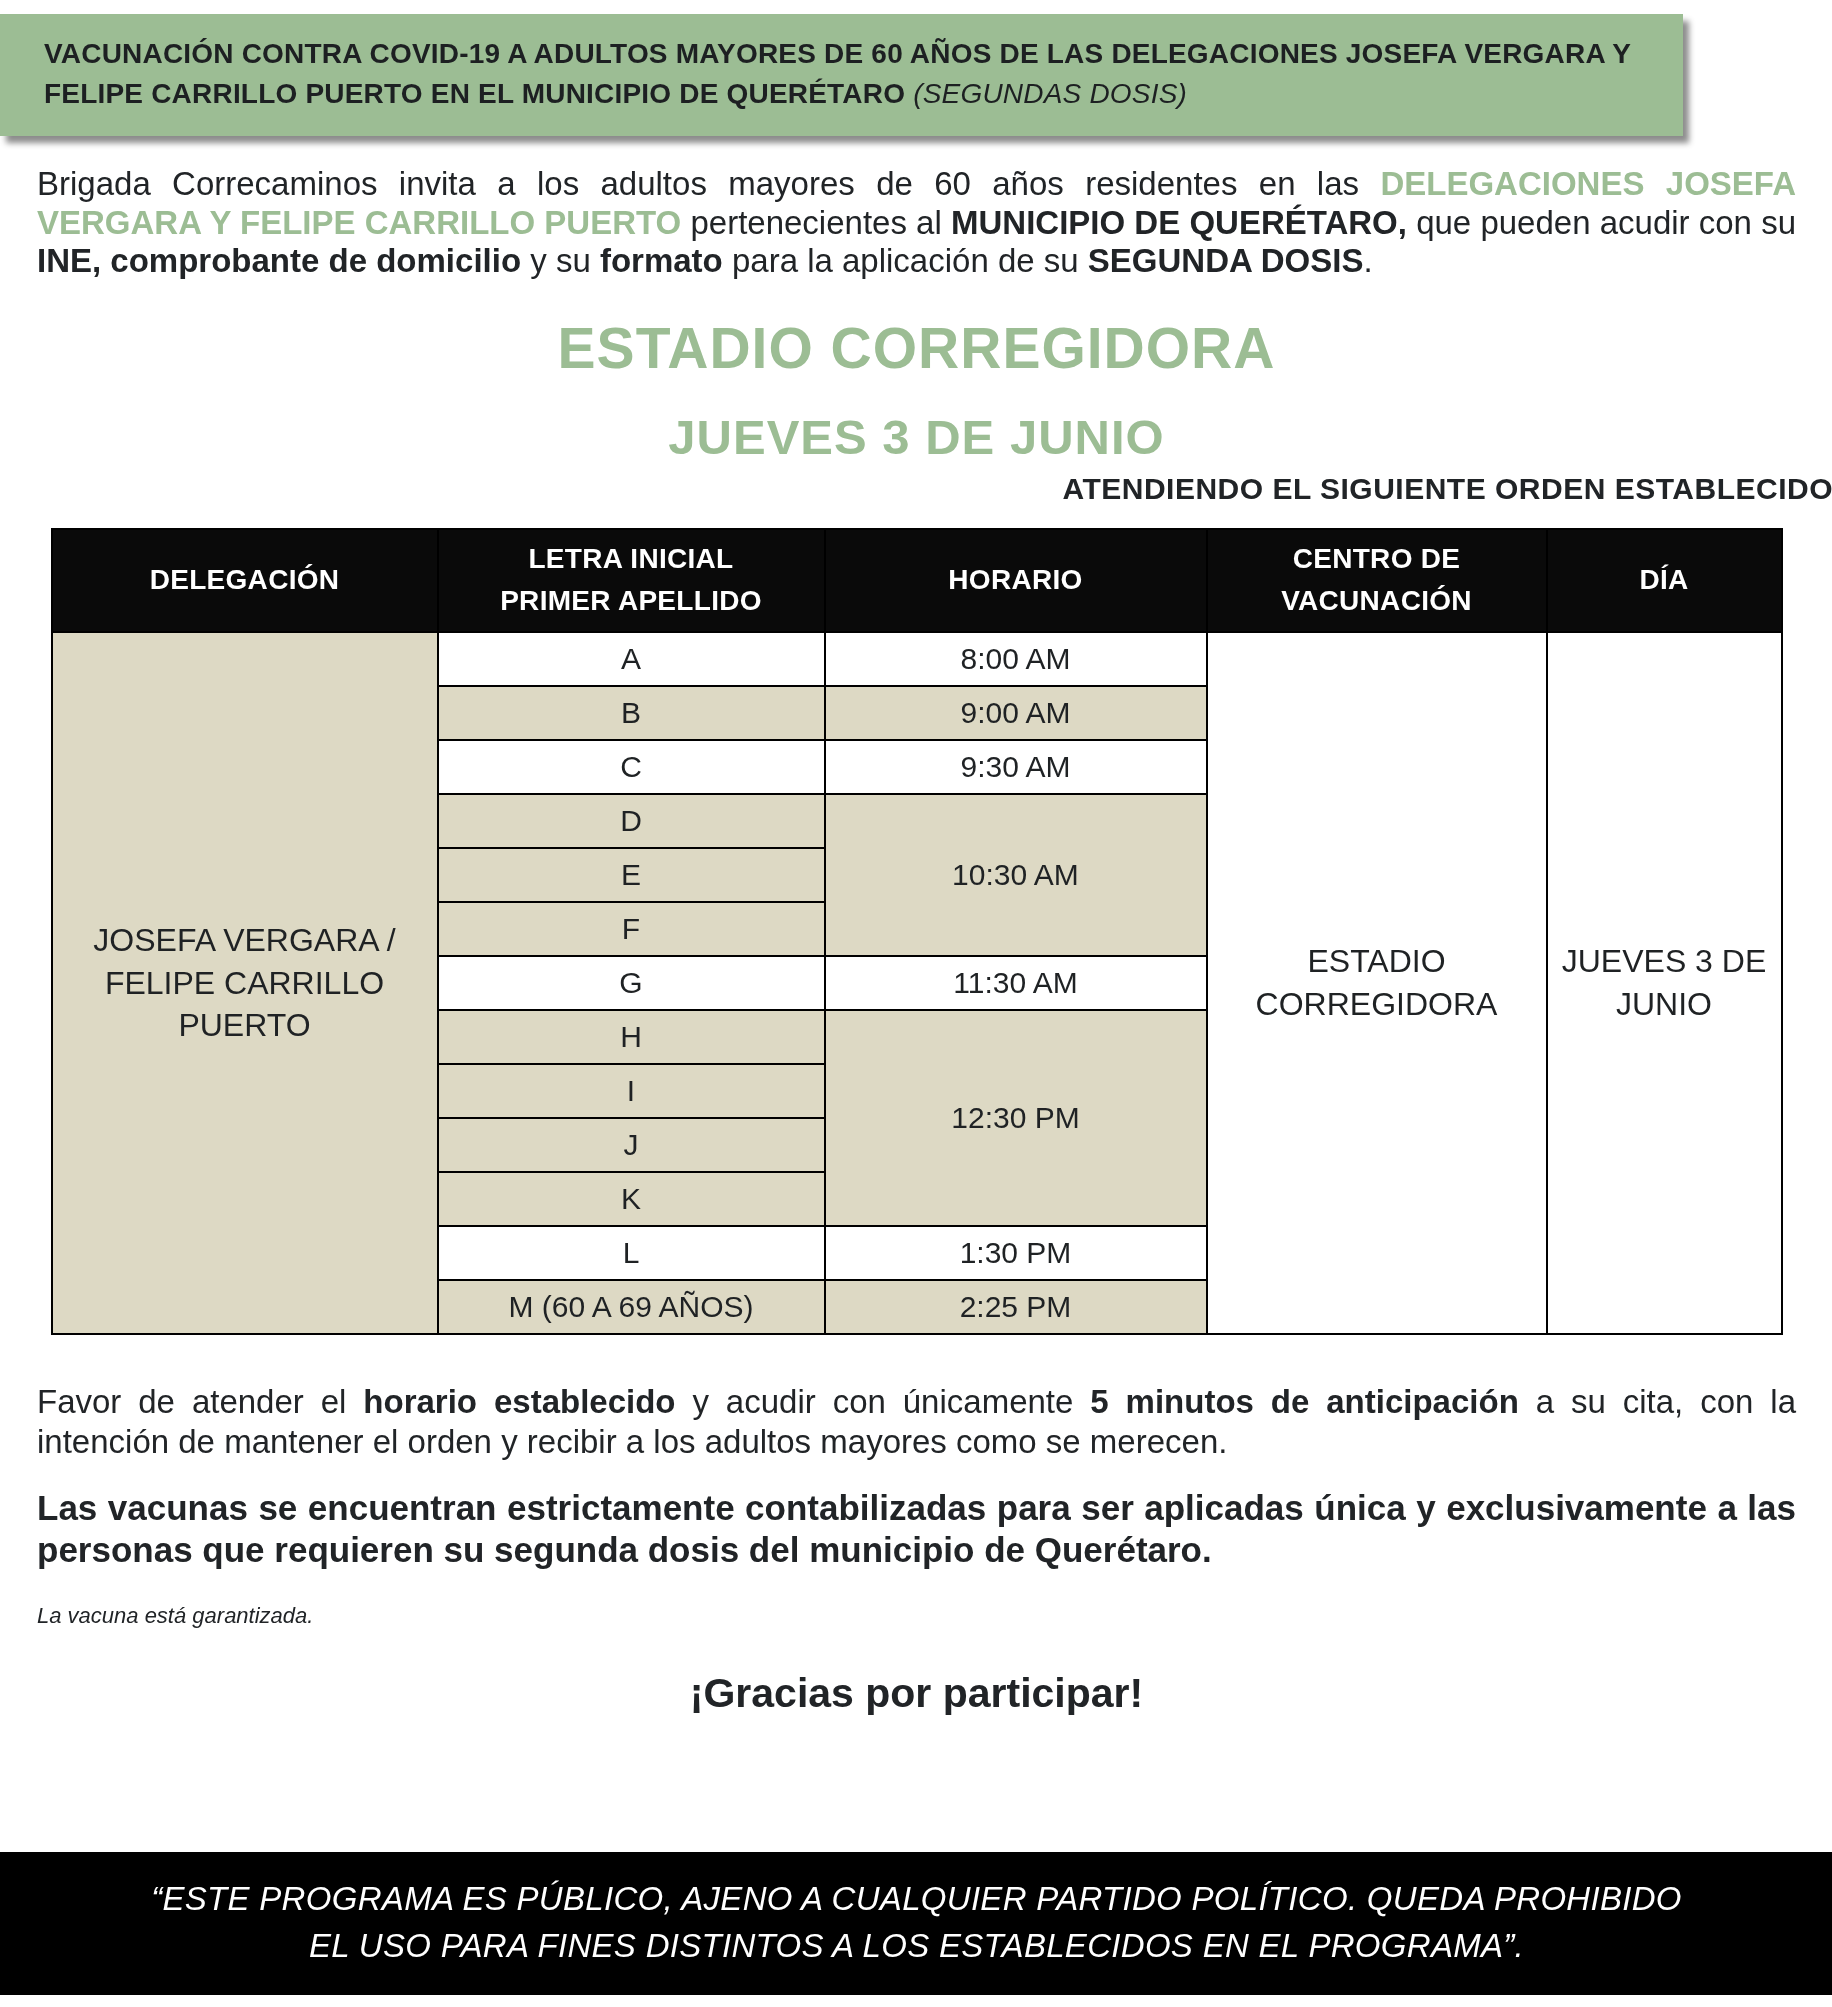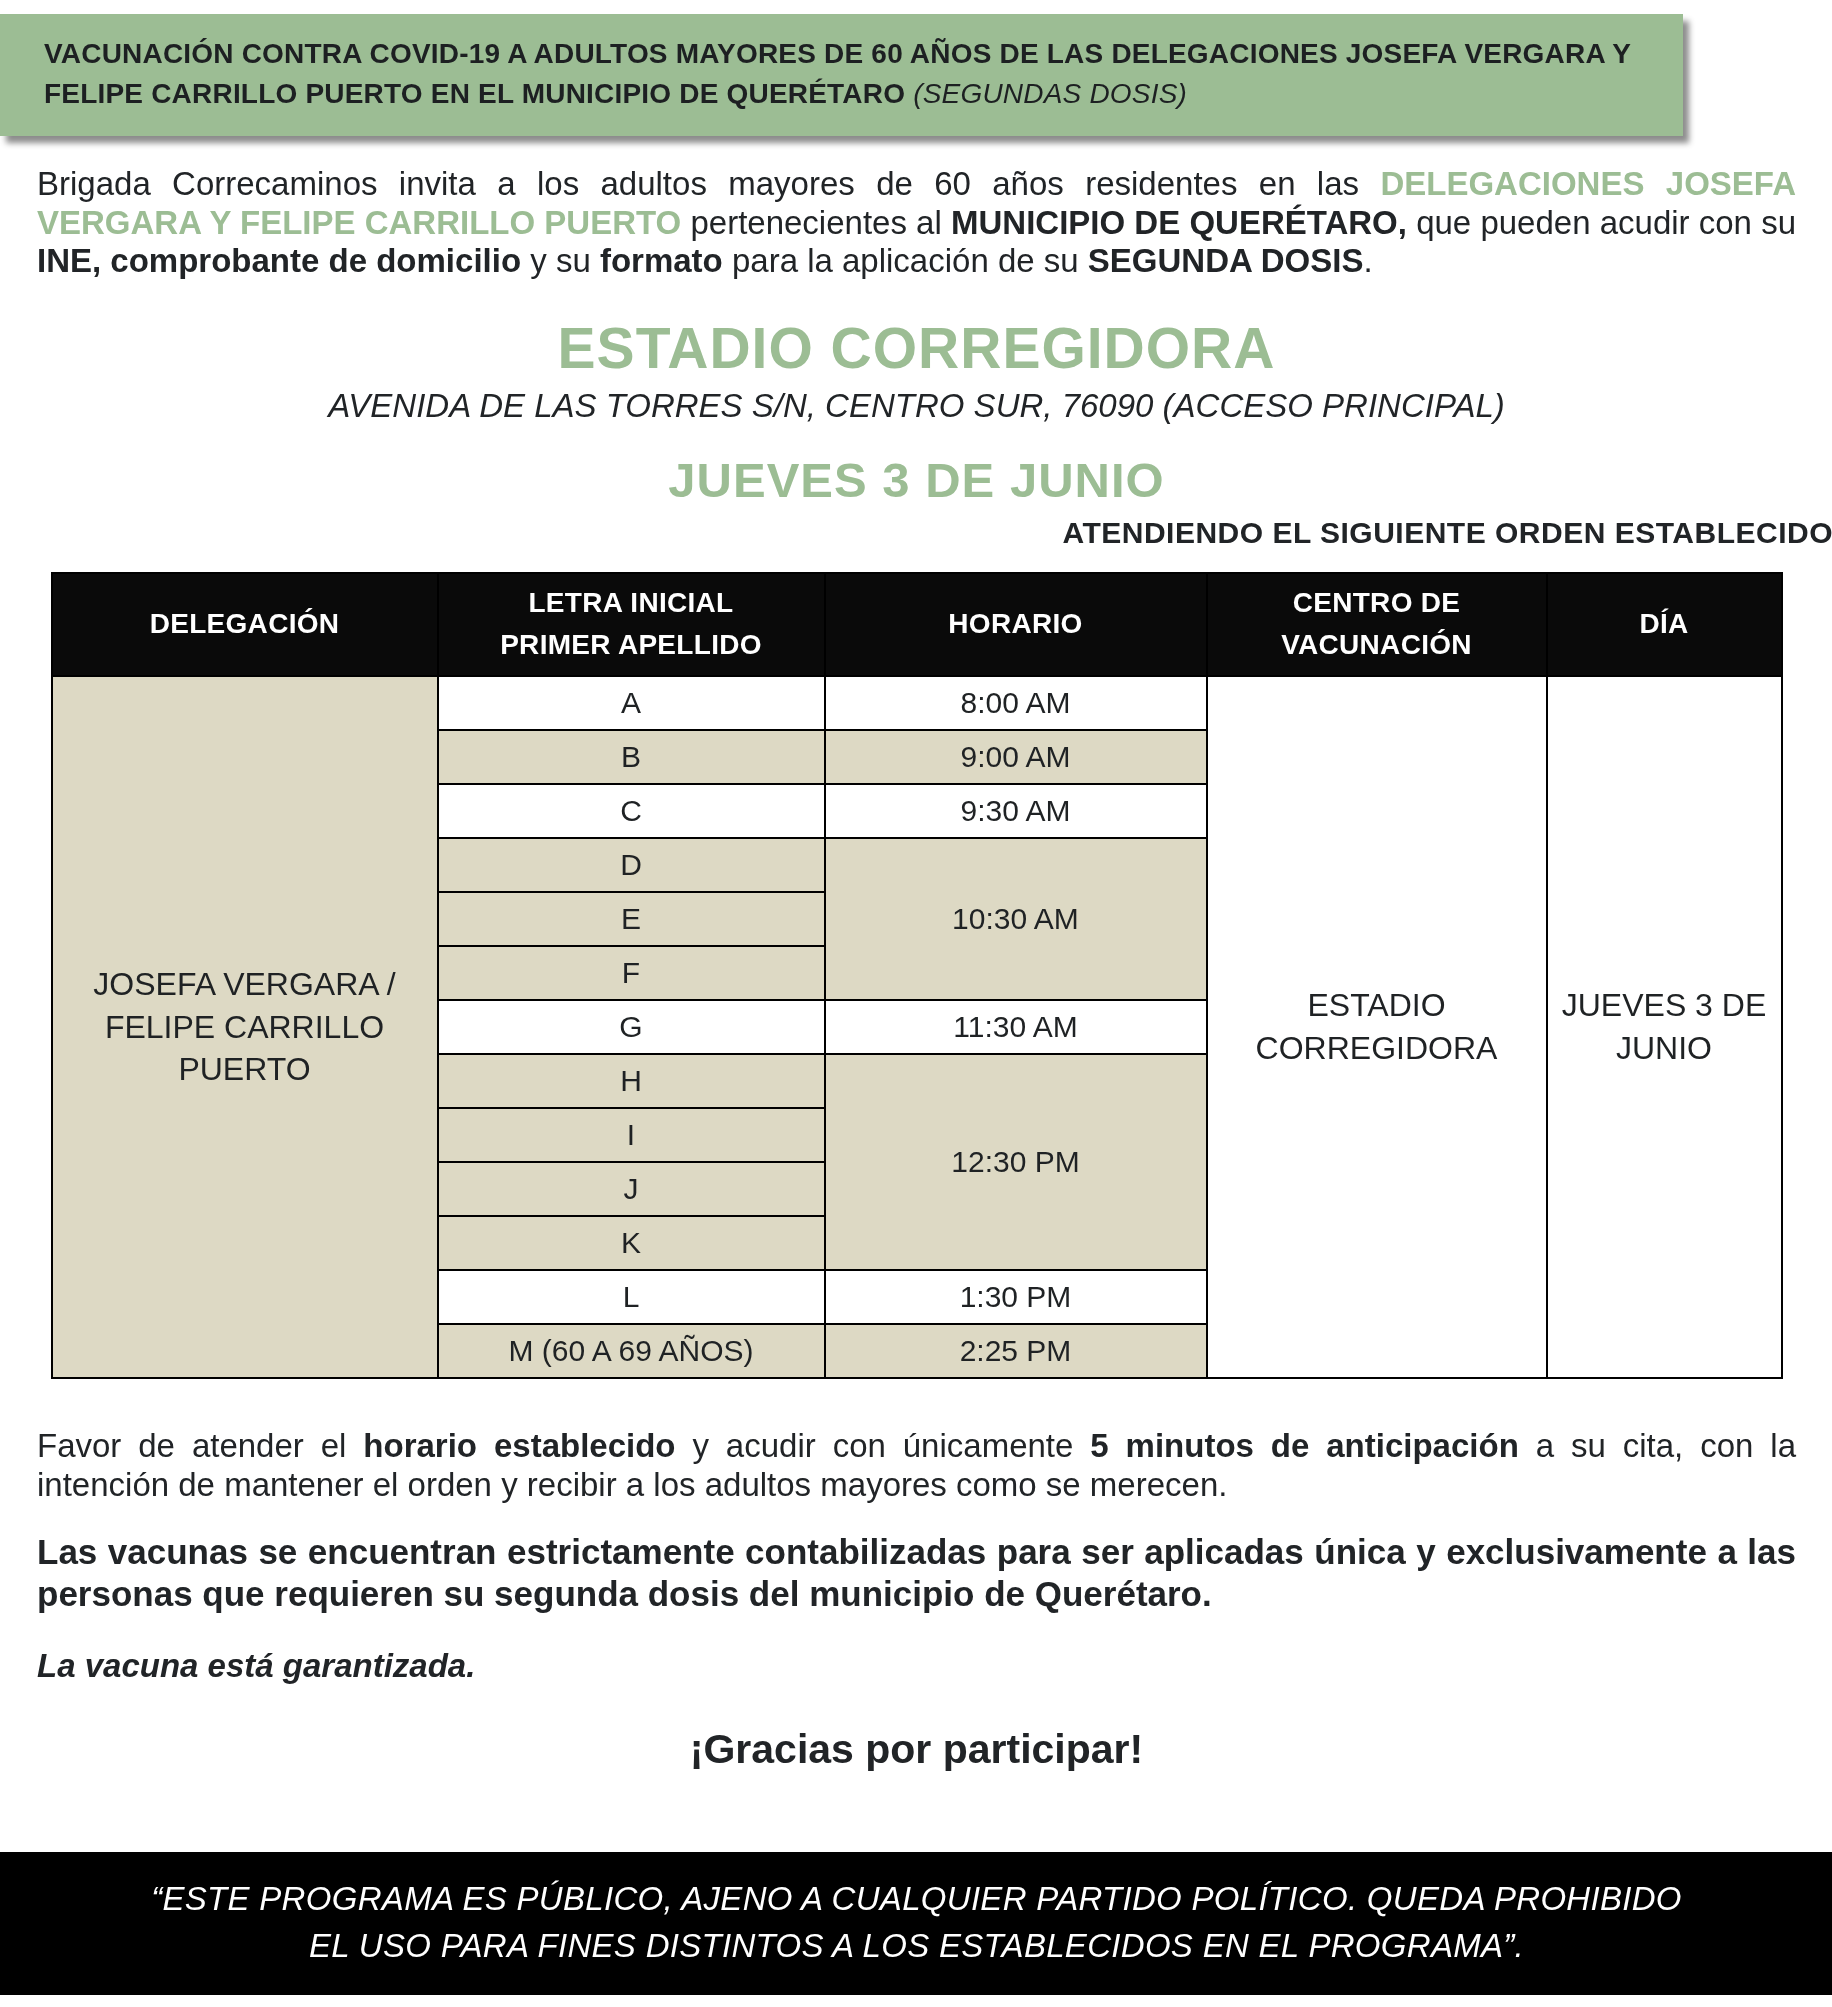--- a/index.html
+++ b/index.html
@@ -68,21 +68,21 @@
   .note {
     margin:47px 37px 0 37px;
     font-size:33px; line-height:1.2; text-align:justify;
   }
   .warning {
     margin:25.5px 37px 0 37px;
     font-size:35px; line-height:1.22; font-weight:bold; text-align:justify;
   }
   .guarantee {
     margin:31px 37px 0 37px;
-    font-size:33px; font-style:italic;font-weight:bold;
+    font-size:22px; font-style:italic;
   }
   .thanks {
     margin-top:41px; text-align:center;
     font-size:41px; font-weight:bold;
   }
 
   
   .footbar {
     position:absolute; left:0; bottom:12px; width:1833px;
     background:#000000; padding:23.5px 0 25.5px 0;
@@ -98,21 +98,20 @@
 
 <div class="page">
 
   <header class="banner">
     <p><span>VACUNACIÓN CONTRA COVID-19 A ADULTOS MAYORES DE 60 AÑOS DE LAS DELEGACIONES JOSEFA VERGARA Y FELIPE CARRILLO PUERTO EN EL MUNICIPIO DE QUERÉTARO </span><span class="seg-italic">(SEGUNDAS DOSIS)</span></p>
   </header>
 
   <p class="intro"><span>Brigada Correcaminos invita a los adultos mayores de 60 años residentes en las </span><span class="green-bold">DELEGACIONES JOSEFA VERGARA Y FELIPE CARRILLO PUERTO</span><span> pertenecientes al </span><span class="bold">MUNICIPIO DE QUERÉTARO,</span><span> que pueden acudir con su </span><span class="bold">INE, comprobante de domicilio</span><span> y su </span><span class="bold">formato</span><span> para la aplicación de su </span><span class="bold">SEGUNDA DOSIS</span><span>.</span></p>
 
   <h1 class="venue-title">ESTADIO CORREGIDORA</h1>
-  <p class="venue-address">AVENIDA DE LAS TORRES S/N, CENTRO SUR, 76090 (ACCESO PRINCIPAL)</p>
 
   <h2 class="date-title">JUEVES 3 DE JUNIO</h2>
   <p class="order-subtitle">ATENDIENDO EL SIGUIENTE ORDEN ESTABLECIDO</p>
 
   <table>
     <colgroup>
       <col class="c0">
         <col class="c1">
         <col class="c2">
         <col class="c3">

